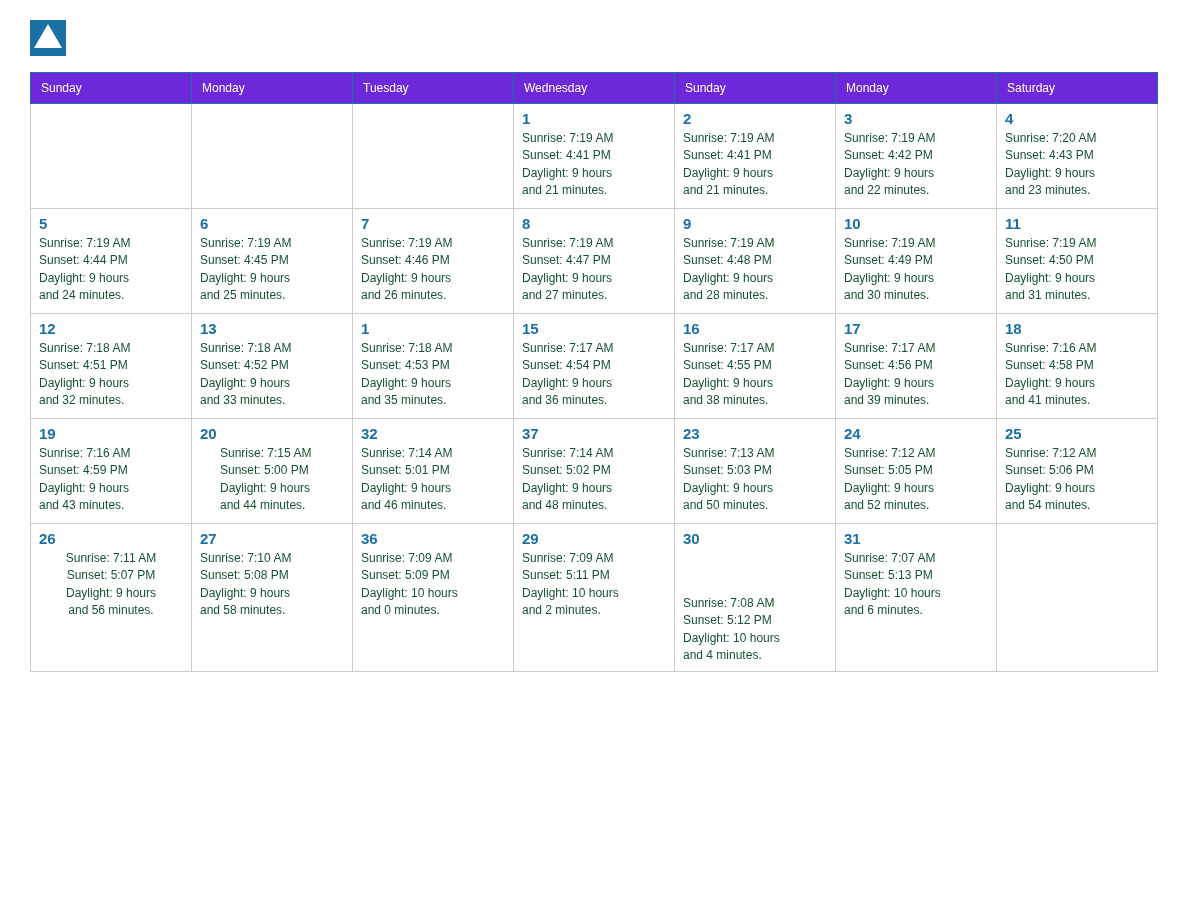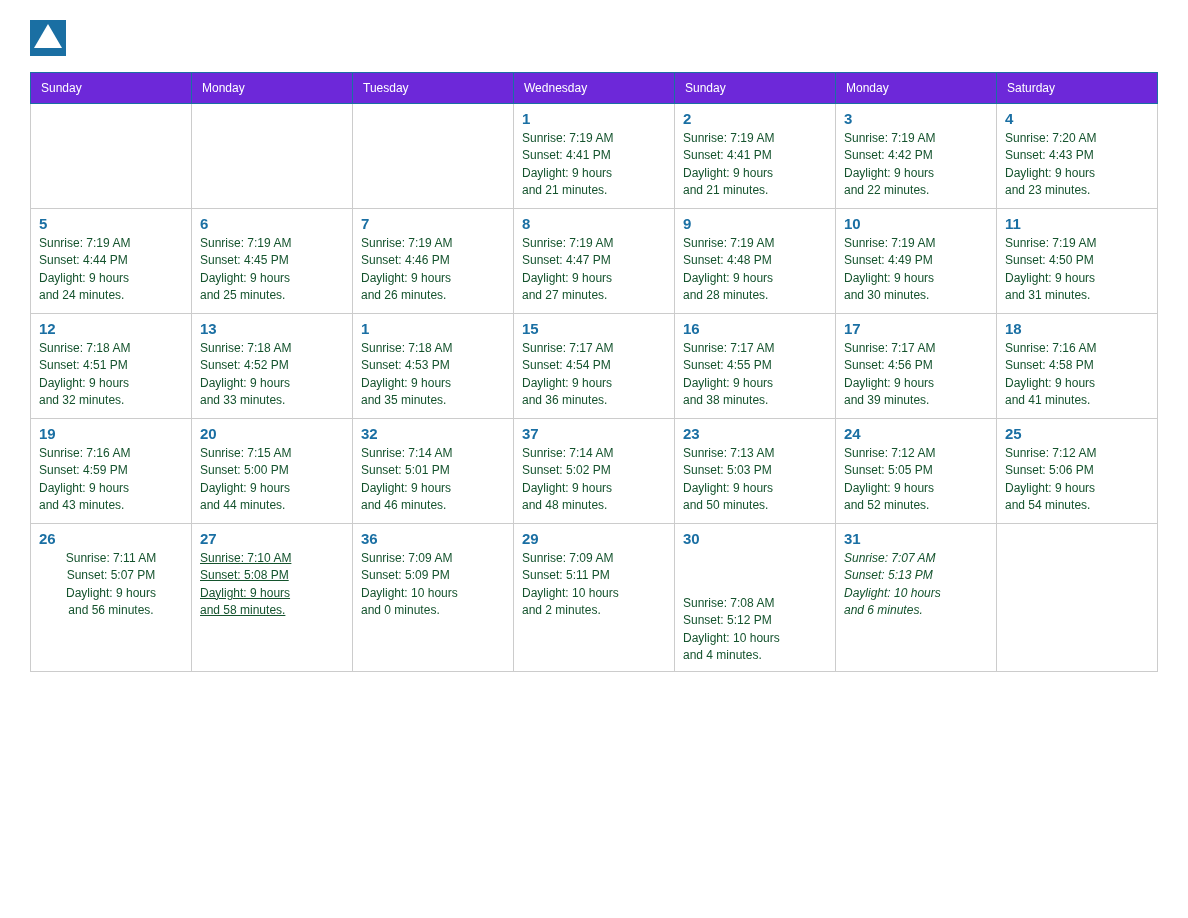--- a/index.html
+++ b/index.html
@@ -265,21 +265,21 @@
       <tr>
         <td>
           <span class="day-number">19</span>
           <div class="day-info" style="white-space: pre-line;">Sunrise: 7:16 AM
 Sunset: 4:59 PM
 Daylight: 9 hours
 and 43 minutes.</div>
         </td>
         <td>
           <span class="day-number">20</span>
-          <div class="day-info" style="white-space: pre-line;">Sunrise: 7:15 AM
+          <div class="day-info" style="white-space: pre-line; margin-left: 20px;">Sunrise: 7:15 AM
 Sunset: 5:00 PM
 Daylight: 9 hours
 and 44 minutes.</div>
         </td>
         <td>
           <span class="day-number">32</span>
           <div class="day-info" style="white-space: pre-line;">Sunrise: 7:14 AM
 Sunset: 5:01 PM
 Daylight: 9 hours
 and 46 minutes.</div>
@@ -316,21 +316,21 @@
       <tr>
         <td>
           <span class="day-number">26</span>
           <div class="day-info" style="white-space: pre-line; text-align: center;">Sunrise: 7:11 AM
 Sunset: 5:07 PM
 Daylight: 9 hours
 and 56 minutes.</div>
         </td>
         <td>
           <span class="day-number">27</span>
-          <div class="day-info" style="white-space: pre-line; text-decoration: underline;">Sunrise: 7:10 AM
+          <div class="day-info" style="white-space: pre-line;">Sunrise: 7:10 AM
 Sunset: 5:08 PM
 Daylight: 9 hours
 and 58 minutes.</div>
         </td>
         <td>
           <span class="day-number">36</span>
           <div class="day-info" style="white-space: pre-line;">Sunrise: 7:09 AM
 Sunset: 5:09 PM
 Daylight: 10 hours
 and 0 minutes.</div>
@@ -344,21 +344,21 @@
         </td>
         <td>
           <span class="day-number">30</span>
           <div class="day-info" style="white-space: pre-line; margin-top: 48px;">Sunrise: 7:08 AM
 Sunset: 5:12 PM
 Daylight: 10 hours
 and 4 minutes.</div>
         </td>
         <td>
           <span class="day-number">31</span>
-          <div class="day-info" style="white-space: pre-line; font-style: italic;">Sunrise: 7:07 AM
+          <div class="day-info" style="white-space: pre-line;">Sunrise: 7:07 AM
 Sunset: 5:13 PM
 Daylight: 10 hours
 and 6 minutes.</div>
         </td>
         <td class="empty-cell"></td>
       </tr>
     </tbody>
 </table>
 
 </body></html>

